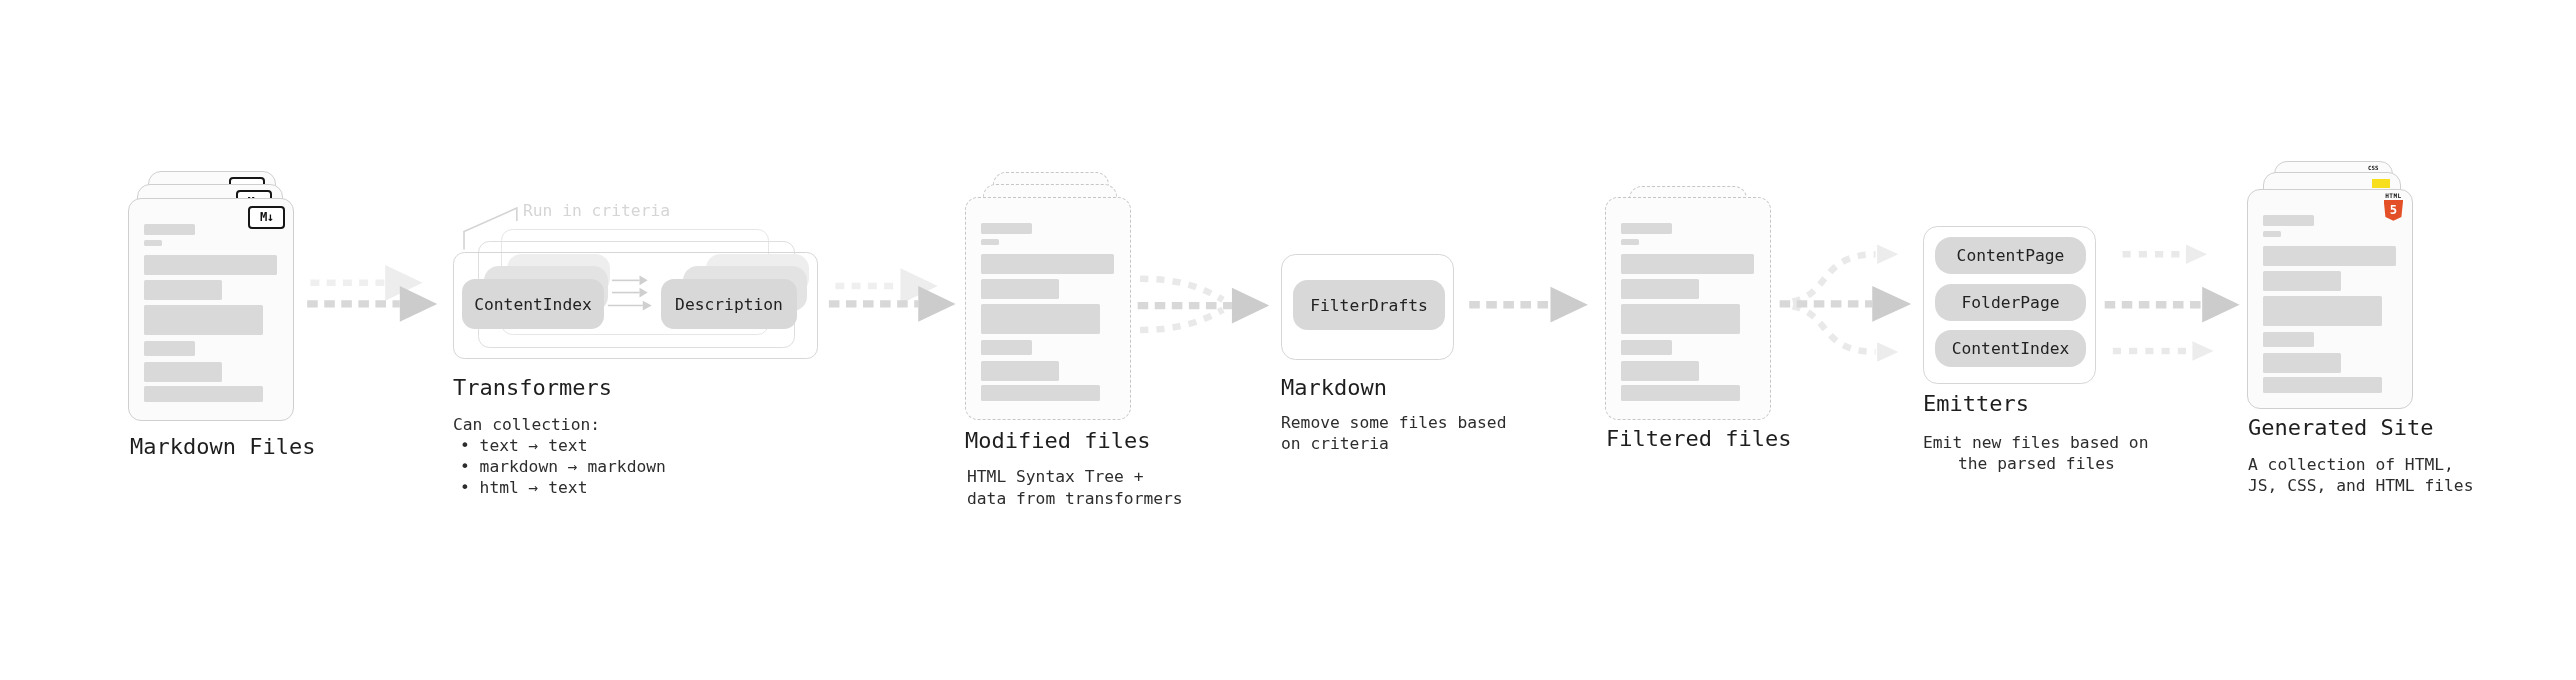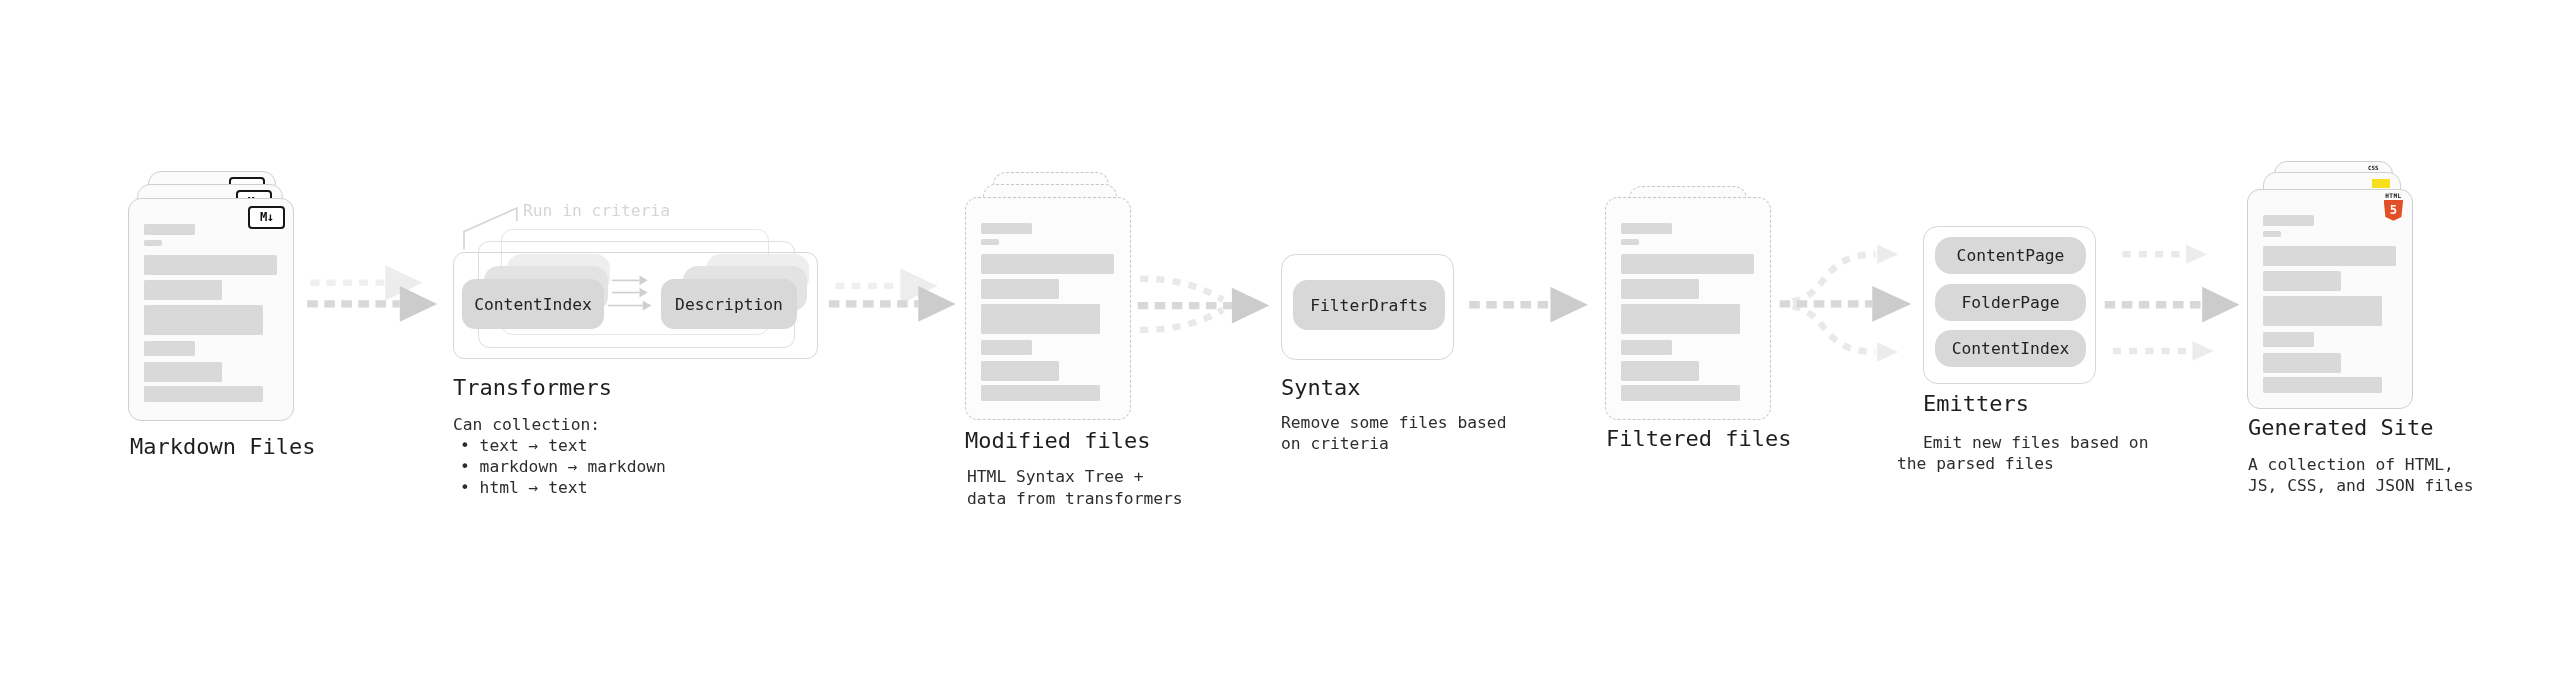--- a/index.html
+++ b/index.html
@@ -184,21 +184,21 @@
         </div>
     </div>
     <div class="title" style="left:965px;top:428px">Modified files</div>
     <div class="sub" style="left:967px;top:466px">HTML Syntax Tree +</div>
     <div class="sub" style="left:967px;top:488px">data from transformers</div>
   </div>
 
   <div>
     <div class="obox" style="left:1281px;top:254px;width:173px;height:106px;border-radius:14.6px"></div>
     <div class="pill" style="left:1293px;top:280px;width:152px;height:50px">FilterDrafts</div>
-    <div class="title" style="left:1281px;top:375px">Syntax</div>
+    <div class="title" style="left:1281px;top:375px">Markdown</div>
     <div class="sub" style="left:1281px;top:412px">Remove some files based</div>
     <div class="sub" style="left:1281px;top:433px">on criteria</div>
   </div>
 
   <div>
     <div class="card dashed" style="left:1629px;top:186px;width:118px;height:49px"></div>
     <div class="card dashed" style="left:1605px;top:197px;width:166px;height:223px">
       <div>
           <div class="bar r1"></div>
           <div class="bar r2"></div>
@@ -213,21 +213,21 @@
     <div class="title" style="left:1606px;top:426px">Filtered files</div>
   </div>
 
   <div>
     <div class="obox" style="left:1923px;top:226px;width:173px;height:158px;border-radius:14.6px"></div>
     <div class="pill" style="left:1935px;top:237px;width:151px;height:37px;border-radius:16.3px">ContentPage</div>
     <div class="pill" style="left:1935px;top:284px;width:151px;height:37px;border-radius:16.3px">FolderPage</div>
     <div class="pill" style="left:1935px;top:330px;width:151px;height:37px;border-radius:16.3px">ContentIndex</div>
     <div class="title" style="left:1923px;top:391px">Emitters</div>
     <div class="sub" style="left:1923px;top:432px">Emit new files based on</div>
-    <div class="sub" style="left:1897px;top:453px">the parsed files</div>
+    <div class="sub" style="left:1958px;top:453px">the parsed files</div>
   </div>
 
   <div>
     <div class="card" style="left:2274px;top:161px;width:119px;height:98px">
       <div class="badge-css">CSS</div>
     </div>
     <div class="card" style="left:2263px;top:172px;width:138px;height:98px">
       <div class="badge-js"></div>
     </div>
     <div class="card" style="left:2247px;top:189px;width:166px;height:220px">
@@ -243,21 +243,21 @@
           <div class="bar r3"></div>
           <div class="bar r4"></div>
           <div class="bar r5"></div>
           <div class="bar r6"></div>
           <div class="bar r7"></div>
           <div class="bar r8"></div>
         </div>
     </div>
     <div class="title" style="left:2248px;top:415px">Generated Site</div>
     <div class="sub" style="left:2248px;top:454px">A collection of HTML,</div>
-    <div class="sub" style="left:2248px;top:475px">JS, CSS, and JSON files</div>
+    <div class="sub" style="left:2248px;top:475px">JS, CSS, and HTML files</div>
   </div>
 
   <svg class="layer" width="2576" height="681" viewBox="0 0 3170 838">
     <g>
       <line class="thinArrow" x1="753" y1="345" x2="787" y2="345"></line>
       <polygon class="thinHead" points="787,339 787,351 797,345"></polygon>
       <line class="thinArrow" x1="753" y1="360" x2="787" y2="360"></line>
       <polygon class="thinHead" points="787,354 787,366 797,360"></polygon>
       <line class="thinArrow" x1="748" y1="376" x2="791" y2="376"></line>
       <polygon class="thinHead" points="791,370 791,382 802,376"></polygon>

